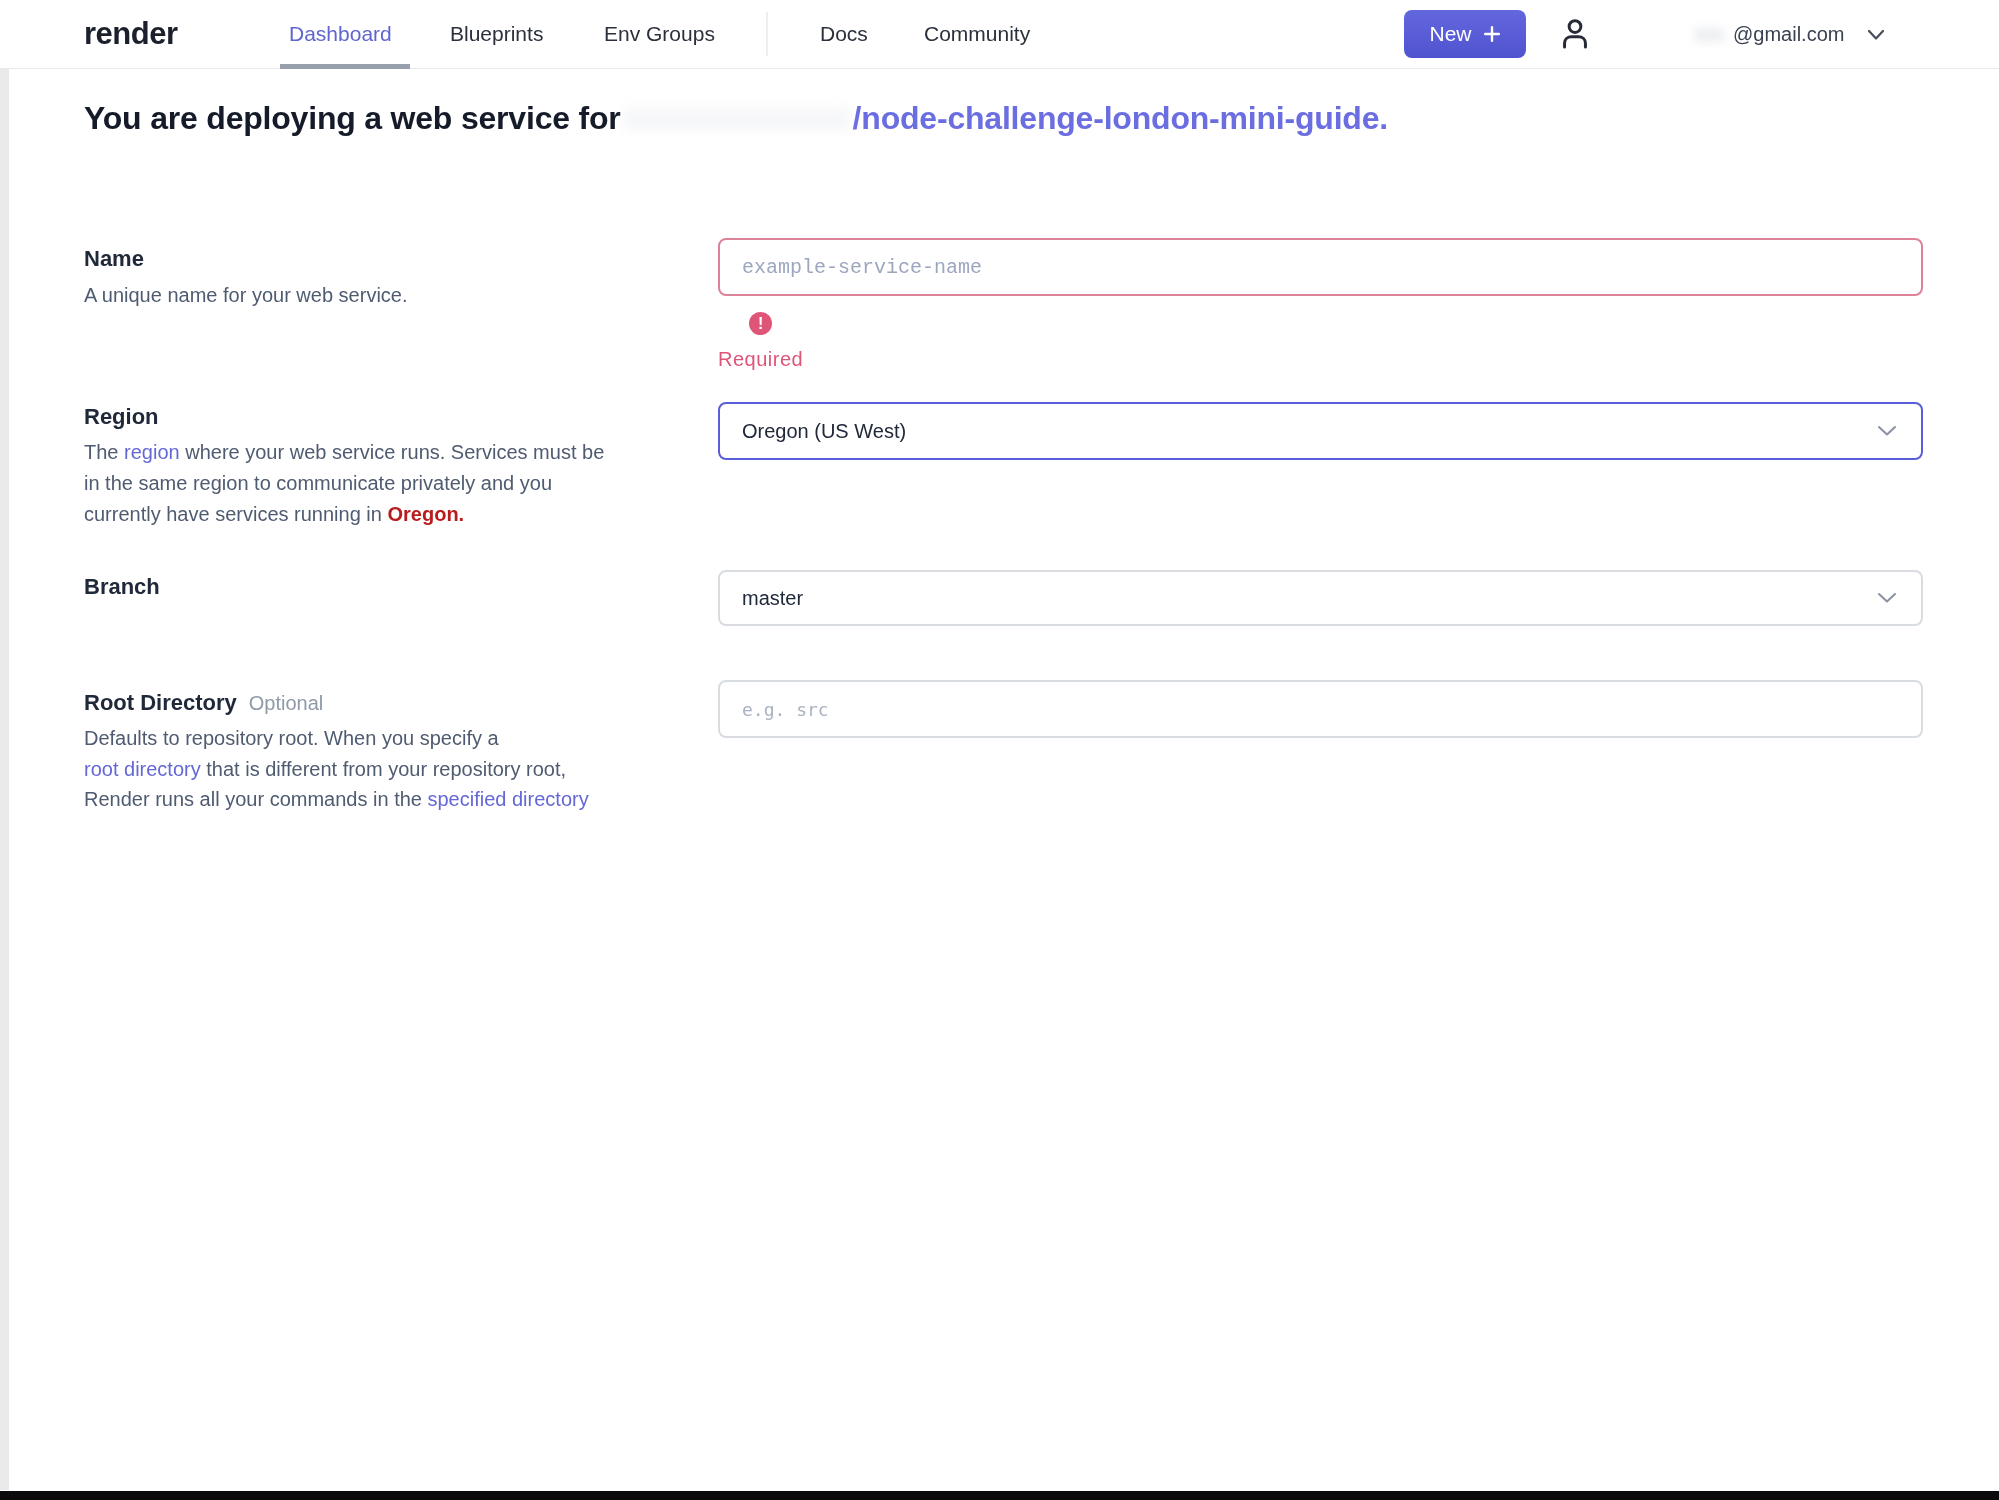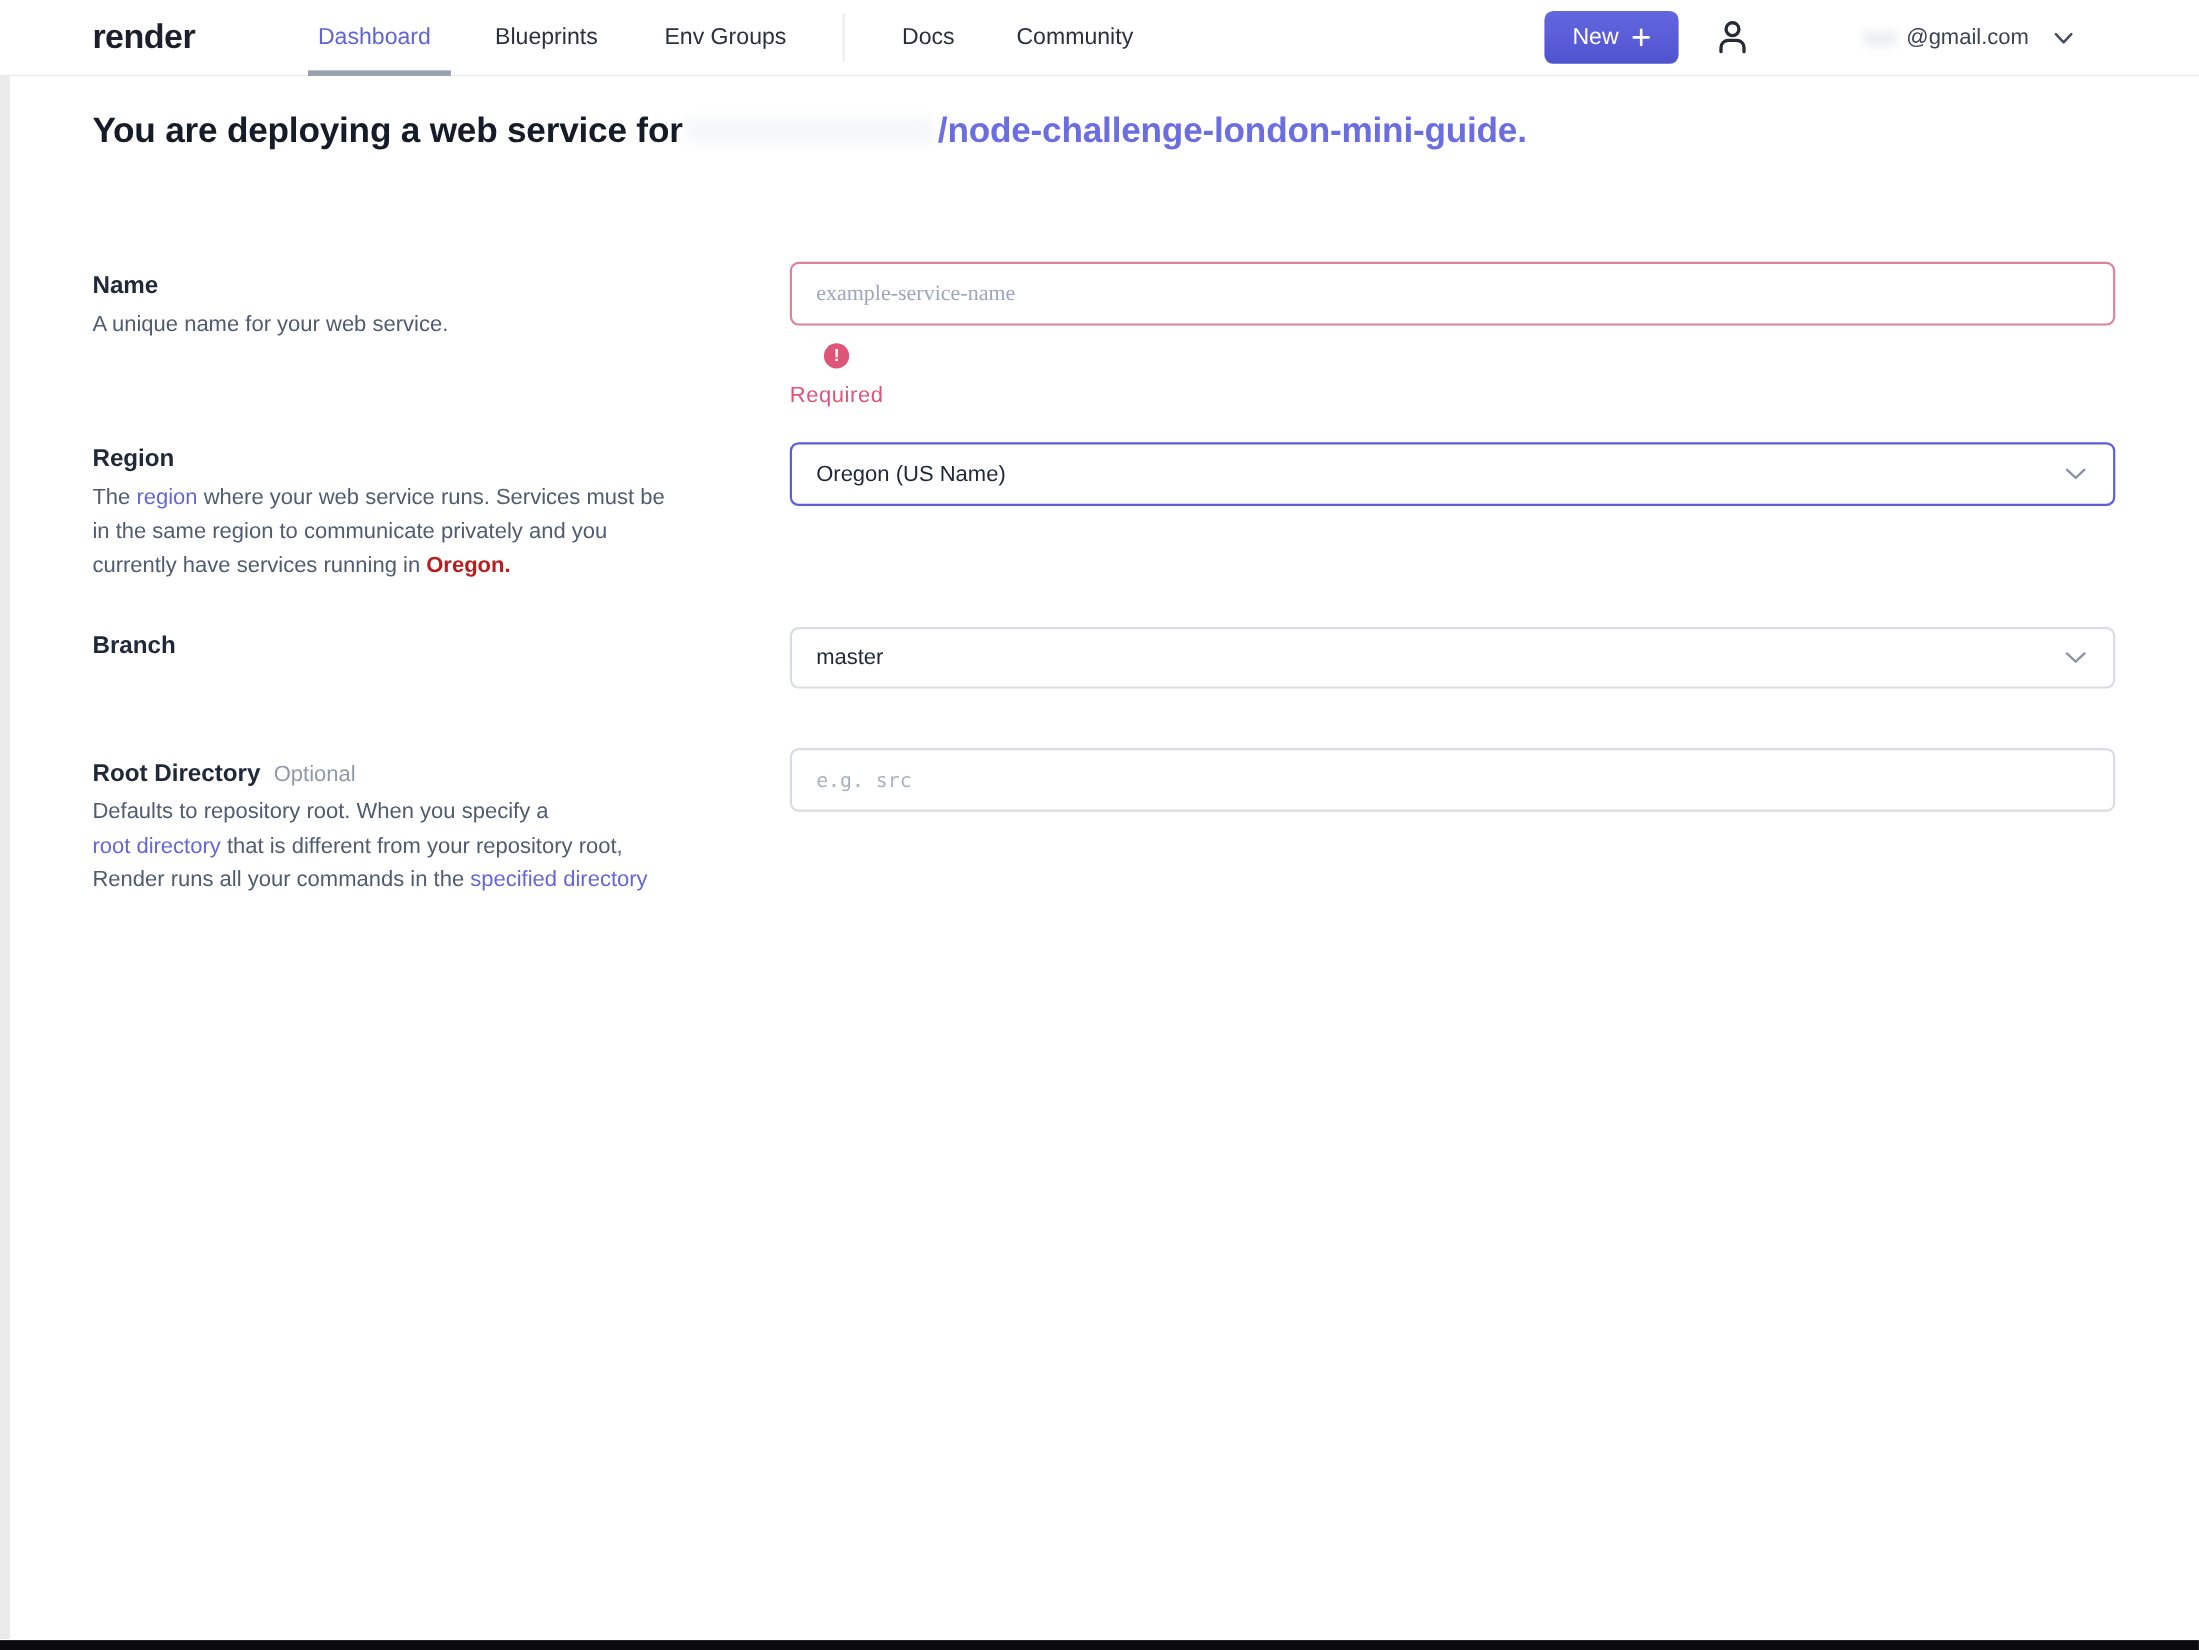--- a/index.html
+++ b/index.html
@@ -73,21 +73,21 @@
   .field-desc {
     position:absolute; left:84px; font-size:20px; color:#4f5b70; line-height:31px;
   }
   .text-link { color:#6467d6; cursor:pointer; }
   .desc-bold { font-weight:700; color:#b91c1c; }
   .optional-tag { font-size:20px; font-weight:400; color:#8f99a8; margin-left:12px; }
 
   
   .text-input {
     position:absolute; left:718px; width:1205px; height:58px;
-    border-radius:8px; padding:0 22px; font-size:20px; font-family:Liberation Serif, serif;
+    border-radius:8px; padding:0 22px; font-size:20px; font-family:Liberation Mono, monospace;
     color:#20293a; background:#ffffff; outline:none;
   }
   .text-input::placeholder { color:#9ca6bf; opacity:1; }
   .name-input { top:238px; border:2px solid #dc8399; }
   .root-input {
     top:680px; border:2px solid #d9dce1;
     font-family:"DejaVu Sans Mono", monospace; font-size:18px;
   }
   .root-input::placeholder { color:#a9b2c0; }
 
@@ -186,21 +186,21 @@
     <span class="error-text">Required</span>
   </div>
 
   <div class="field-label region-label">Region</div>
   <div class="field-desc region-desc">
     <span>The </span><span class="text-link">region</span><span> where your web service runs. Services must be</span><br>
     <span>in the same region to communicate privately and you</span><br>
     <span>currently have services running in </span><span class="desc-bold">Oregon.</span>
   </div>
   <div class="select region-select">
-    <span>Oregon (US Name)</span>
+    <span>Oregon (US West)</span>
     <span>
       <svg width="20" height="12" viewBox="0 0 20 12" fill="none">
         <polyline points="2,2 10,9.5 18,2" stroke="#8a93a3" stroke-width="2.1" stroke-linecap="round" stroke-linejoin="round"></polyline>
       </svg>
     </span>
   </div>
 
   <div class="field-label branch-label">Branch</div>
   <div class="select branch-select">
     <span>master</span>

